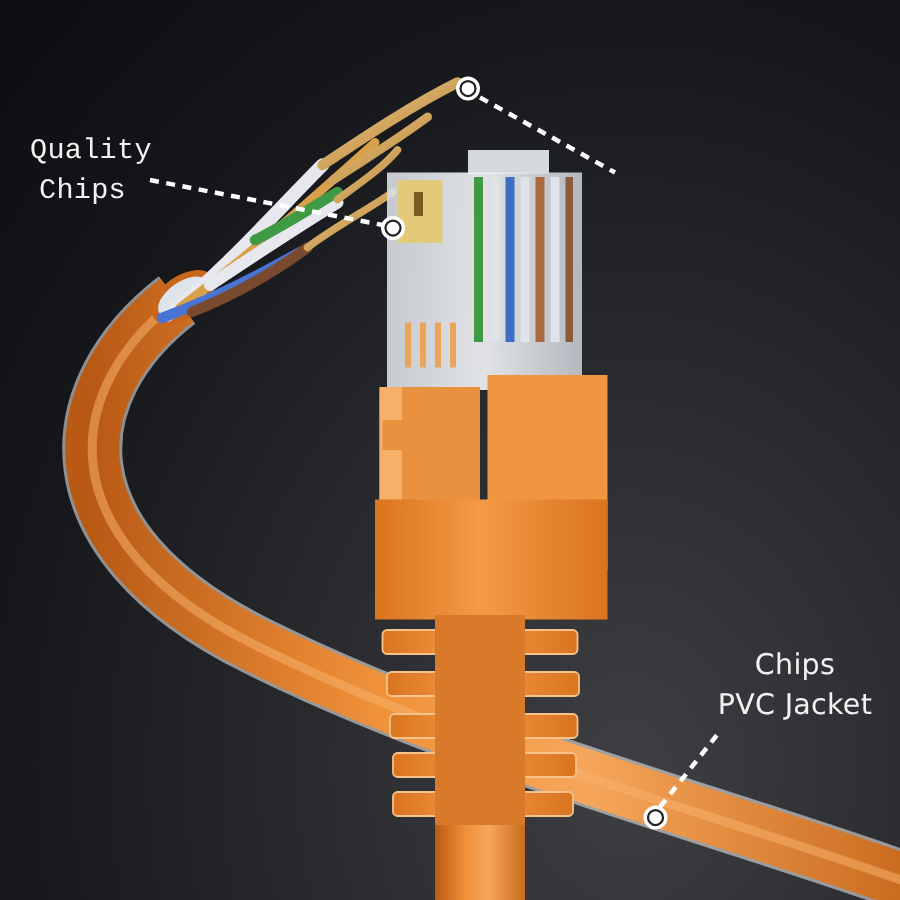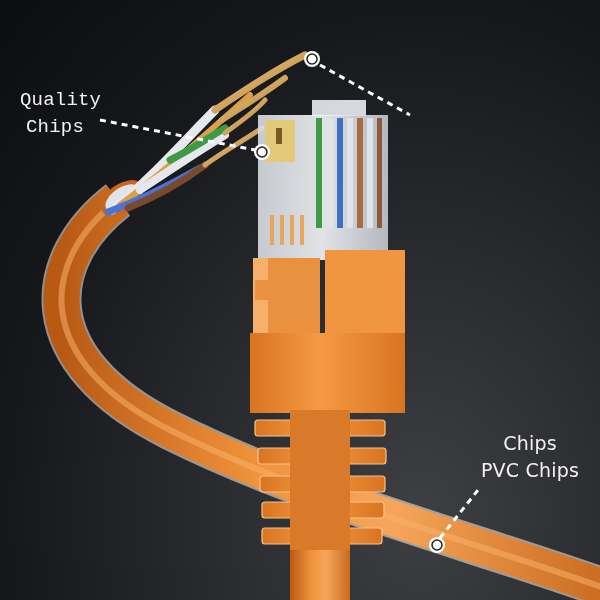--- a/index.html
+++ b/index.html
@@ -125,16 +125,16 @@
   </svg>
 
   <div class="label left" style="left:20px; top:87px;">
     <span>Quality</span>
     <span style="padding-left:6px;">Chips</span>
   </div>
 
 
   <div class="label right" style="left:460px; top:430px; width:140px;">
     <span>Chips</span>
-    <span>PVC Chips</span>
+    <span>PVC Jacket</span>
   </div>
 
 </div>
 
 </body></html>

